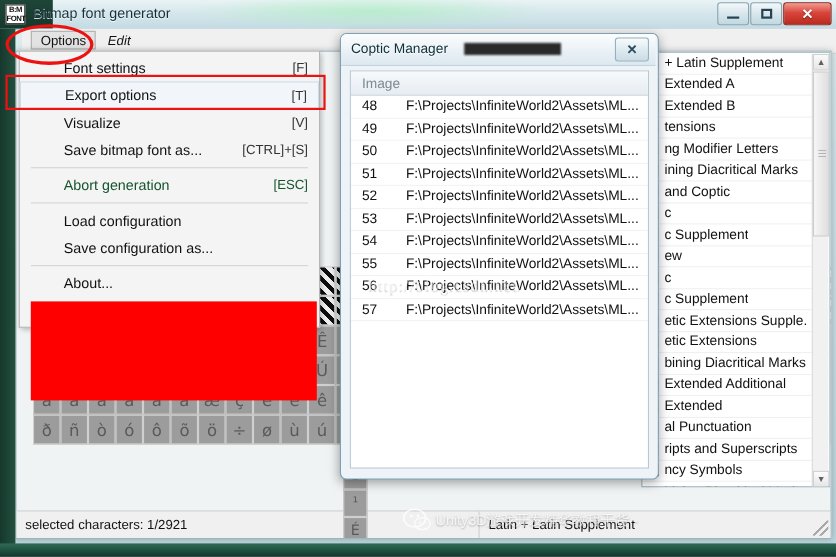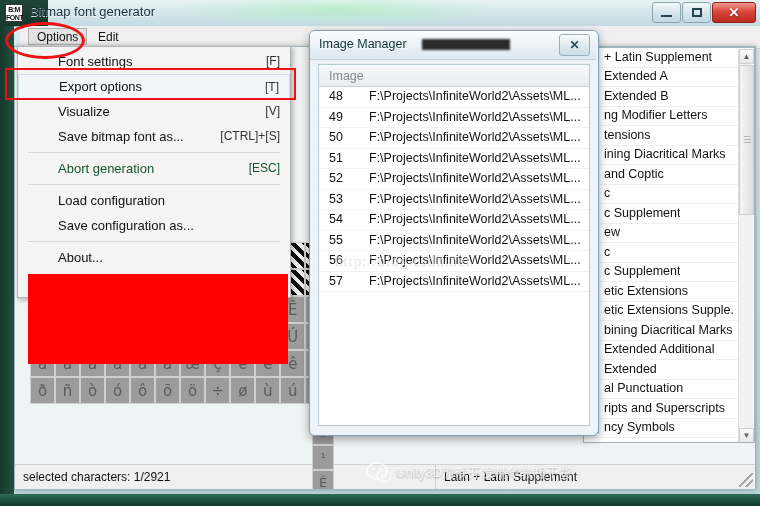--- a/index.html
+++ b/index.html
@@ -70,21 +70,21 @@
     background:#f0f0f0;border-bottom:1px solid #d6d6d6;margin-left:20px;
   }
   .menu-item{
     position:absolute;top:2px;height:18px;line-height:18px;
     padding:0 8px;font-size:12px;color:#111;cursor:default;
   }
   .menu-item.options{
     left:8px;background:#e3e3e3;border:1px solid #b0b0b0;
     height:17px;line-height:16px;box-sizing:border-box;
   }
-  .menu-item.edit{left:70px;}
+  .menu-item.edit{left:70px;font-style:italic;}
 
   
   .dropdown{
     position:absolute;left:17px;top:46px;width:274px;
     background:#f4f4f4;border:1px solid #b5b5b5;
     box-shadow:2px 2px 5px rgba(0,0,0,.28);
     padding:2px 0;box-sizing:border-box;
     z-index:30;
   }
   .dd-row{
@@ -550,28 +550,28 @@
             <div class="bl-row">
               <div class="bl-cb"></div>
               <span class="bl-label">Extended A</span>
             </div>
             <div class="bl-row">
               <div class="bl-cb"></div>
               <span class="bl-label">Extended B</span>
             </div>
             <div class="bl-row">
               <div class="bl-cb"></div>
+              <span class="bl-label">tensions</span>
+            </div>
+            <div class="bl-row">
+              <div class="bl-cb"></div>
               <span class="bl-label">ng Modifier Letters</span>
             </div>
             <div class="bl-row">
               <div class="bl-cb"></div>
-              <span class="bl-label">tensions</span>
-            </div>
-            <div class="bl-row">
-              <div class="bl-cb"></div>
               <span class="bl-label">ining Diacritical Marks</span>
             </div>
             <div class="bl-row">
               <div class="bl-cb"></div>
               <span class="bl-label"> and Coptic</span>
             </div>
             <div class="bl-row">
               <div class="bl-cb"></div>
               <span class="bl-label">c</span>
             </div>
@@ -586,25 +586,25 @@
             <div class="bl-row">
               <div class="bl-cb"></div>
               <span class="bl-label">c</span>
             </div>
             <div class="bl-row">
               <div class="bl-cb"></div>
               <span class="bl-label">c Supplement</span>
             </div>
             <div class="bl-row">
               <div class="bl-cb"></div>
+              <span class="bl-label">etic Extensions Supple.</span>
+            </div>
+            <div class="bl-row">
+              <div class="bl-cb"></div>
               <span class="bl-label">etic Extensions</span>
-            </div>
-            <div class="bl-row">
-              <div class="bl-cb"></div>
-              <span class="bl-label">etic Extensions Supple.</span>
             </div>
             <div class="bl-row">
               <div class="bl-cb"></div>
               <span class="bl-label">bining Diacritical Marks</span>
             </div>
             <div class="bl-row">
               <div class="bl-cb"></div>
               <span class="bl-label">Extended Additional</span>
             </div>
             <div class="bl-row">
@@ -637,21 +637,21 @@
 
       <div class="statusbar">
         <div class="sb-cell first" style="left:0;width:420px;">selected characters: 1/2921</div>
         <div class="sb-cell" style="left:420px;width:185px;">Latin + Latin Supplement</div>
         <div class="sb-grip"></div>
       </div>
     </div>
 
     <div class="dlg">
       <div class="dlg-title">
-        <div class="dlg-title-text">Image Manager</div>
+        <div class="dlg-title-text">Coptic Manager</div>
         <div class="dlg-redact"></div>
         <div class="dlg-close">✕</div>
       </div>
       <div class="dlg-list">
         <div class="dl-head">Image</div>
         <div id="dl-rows">
             <div class="dl-row">
               <div class="dl-idx">48</div>
               <div class="dl-path">F:\Projects\InfiniteWorld2\Assets\ML...</div>
             </div>

